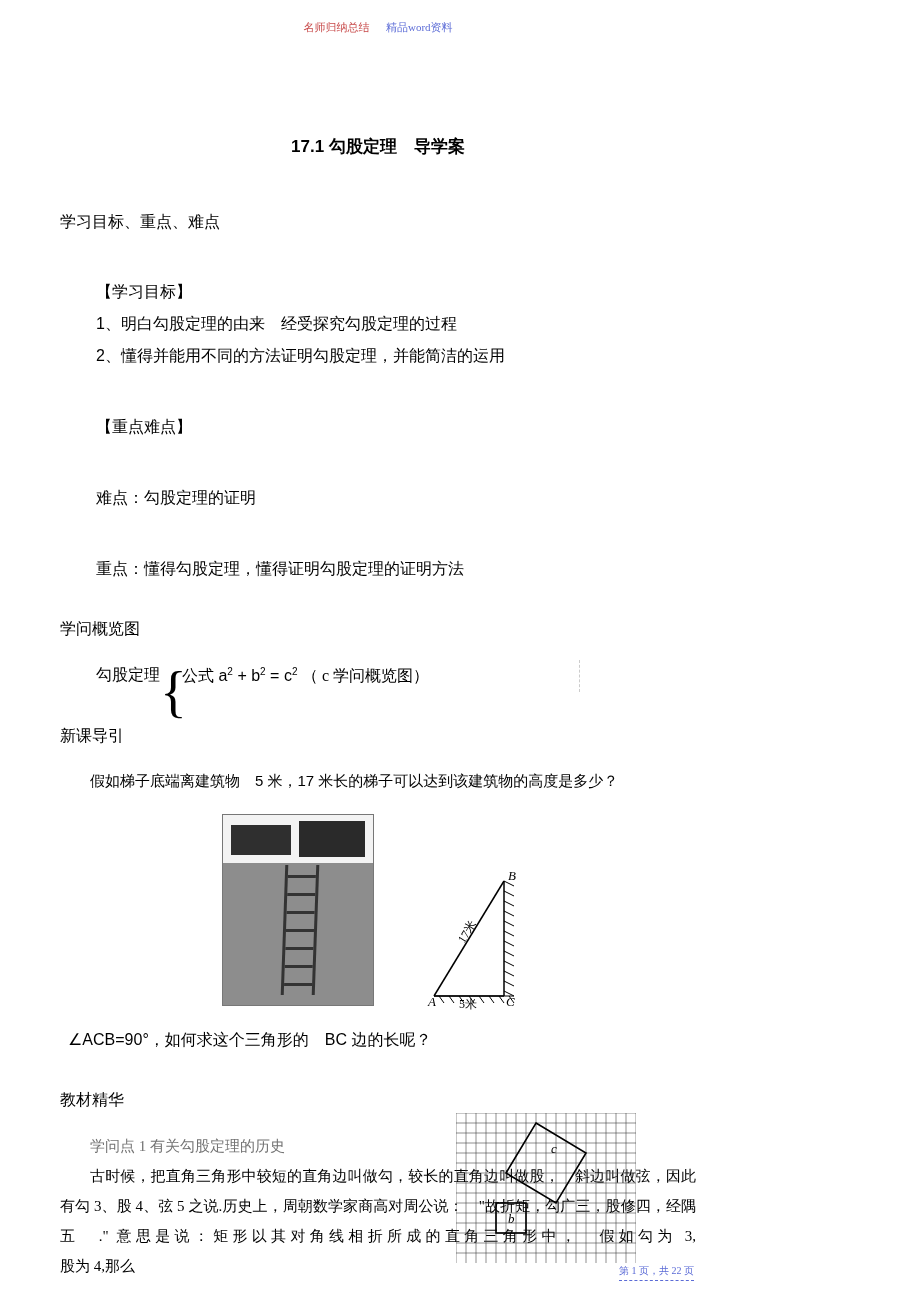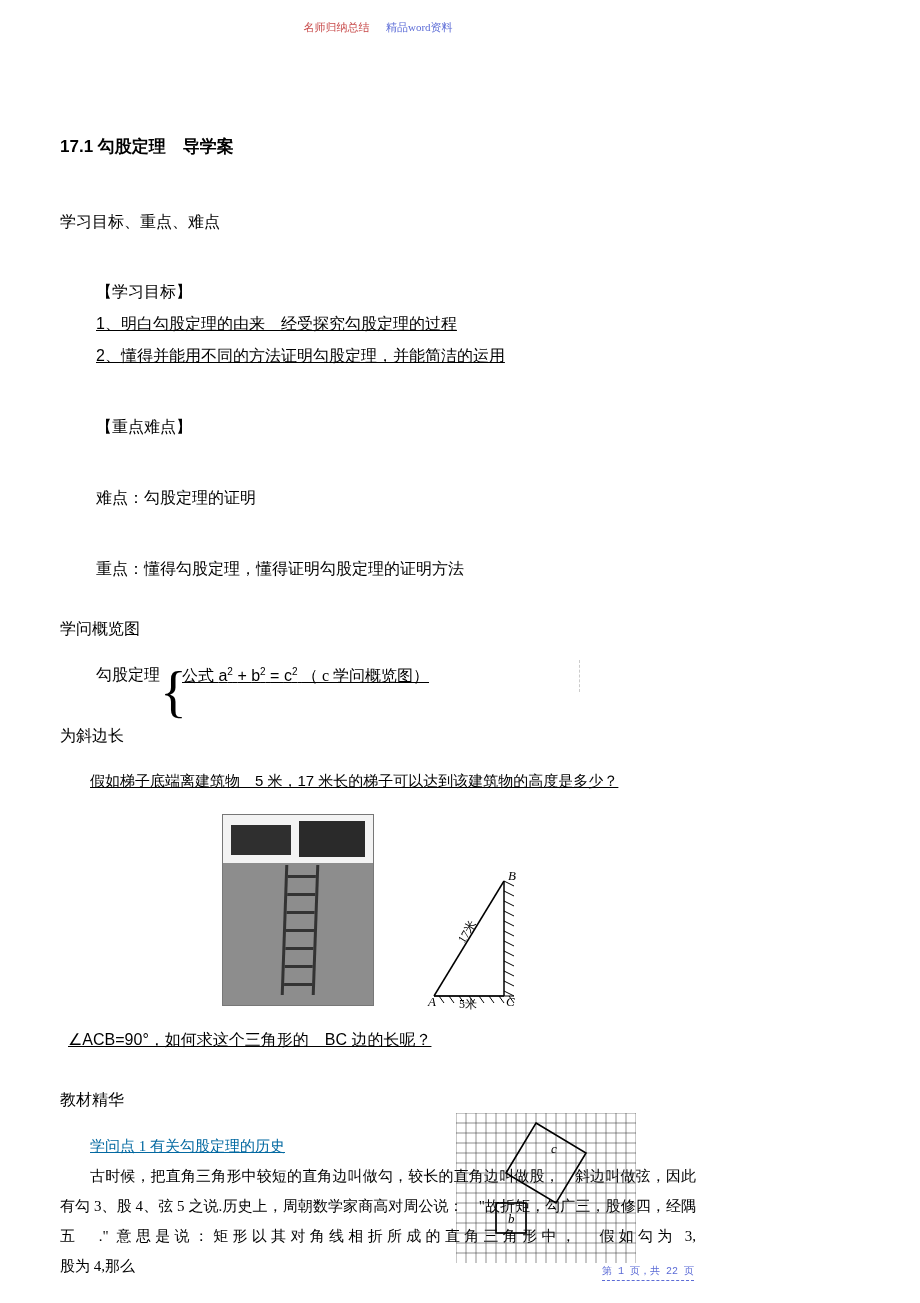--- a/index.html
+++ b/index.html
@@ -18,21 +18,21 @@
     position: relative;
   }
   .header-top {
     text-align: center;
     font-size: 11px;
     margin-bottom: 100px;
   }
   .header-top .red { color: #c84b4b; }
   .header-top .blue { color: #5b6bd6; }
   .doc-title {
-    text-align: left;
+    text-align: center;
     font-size: 17px;
     font-weight: bold;
     margin-bottom: 50px;
     font-family: "Microsoft YaHei", sans-serif;
   }
   .section-heading {
     font-size: 16px;
     margin-top: 30px;
     margin-bottom: 16px;
     line-height: 1.8;
@@ -115,22 +115,21 @@
   .ladder-photo .rung {
     position: absolute; left: 0; right: 0; height: 3px; background: #333;
   }
   .triangle-diagram {
     width: 120px;
     height: 140px;
     position: relative;
   }
   .triangle-diagram svg { overflow: visible; }
   .underline-link {
-    text-decoration: underline;
-    color: #0369a1;
+    color: #737373;
     text-align: right;
   }
   .history-block {
     position: relative;
   }
   .grid-figure {
     position: absolute;
     right: 60px;
     bottom: 18px;
     width: 180px;
@@ -146,23 +145,22 @@
   }
   .footer-pg {
     position: absolute;
     right: 62px;
     bottom: 40px;
     font-size: 10px;
     color: #5b6bd6;
     text-align: right;
     border-bottom: 1px dashed #5b6bd6;
     padding-bottom: 2px;
-    font-family: Liberation Mono, monospace;
-  }
-  .sans { font-family: "Microsoft YaHei", Arial, sans-serif; text-decoration: underline; }
+  }
+  .sans { font-family: "Microsoft YaHei", Arial, sans-serif; }
 </style>
 </head>
 <body>
 
 <div class="page">
 
   <div class="header-top">
     <span class="red">名师归纳总结</span>
     <span>　</span>
     <span class="blue">精品word资料</span>
@@ -188,21 +186,21 @@
         <span>a</span><span class="sup">2</span>
         <span> + </span>
         <span>b</span><span class="sup">2</span>
         <span> = </span>
         <span>c</span><span class="sup">2</span>
         <span style="font-family:'SimSun',serif;">（ c 学问概览图）</span>
       </div>
     </div>
   </div>
 
-  <div class="section-heading">为斜边长</div>
+  <div class="section-heading">新课导引</div>
   <p class="body-para sans">假如梯子底端离建筑物　5 米，17 米长的梯子可以达到该建筑物的高度是多少？</p>
 
   <div class="fig-row">
     <div class="ladder-photo">
       <div class="sky"></div>
       <div class="block1"></div>
       <div class="block2"></div>
       <div class="ladder">
         <div class="rung" style="top:10px"></div>
         <div class="rung" style="top:28px"></div>

